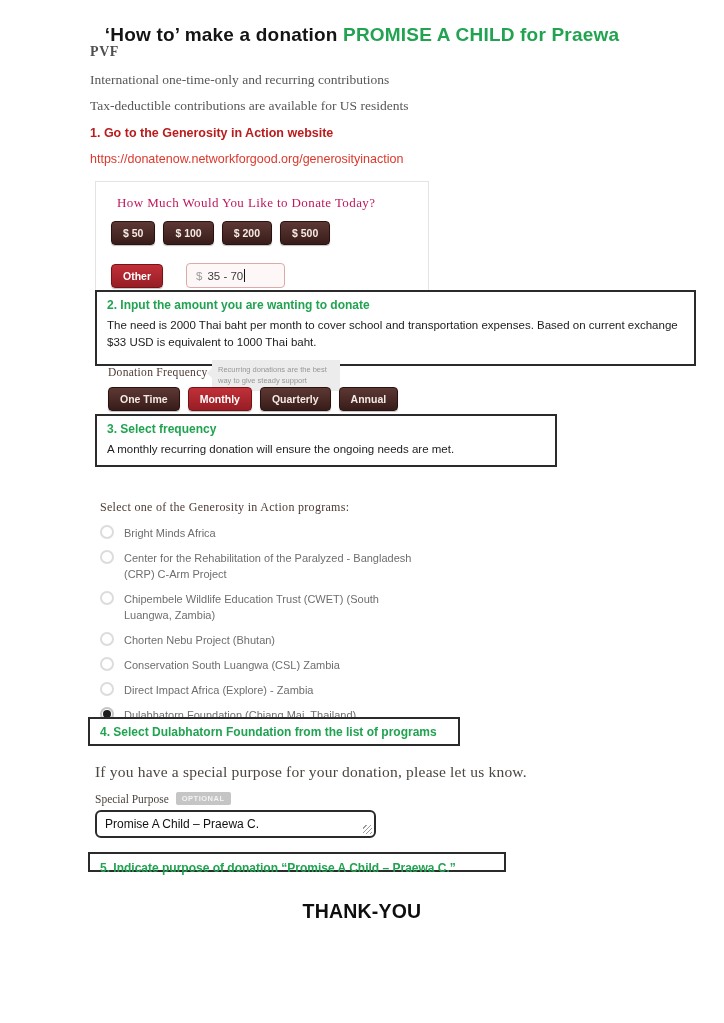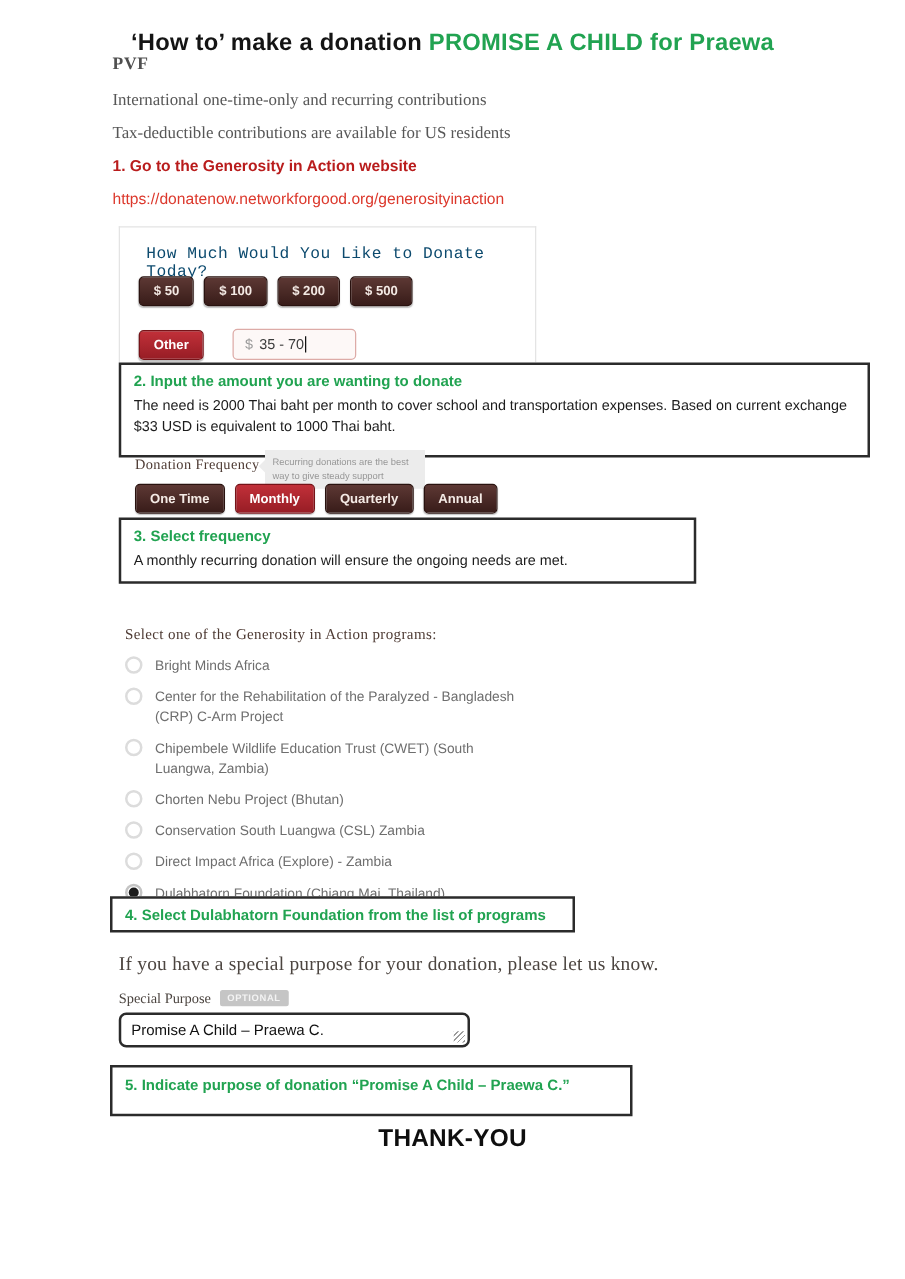--- a/index.html
+++ b/index.html
@@ -36,21 +36,21 @@
     text-decoration:none; cursor:pointer;
   }
 
   
   .panel {
     position:absolute; top:181px; left:95px; width:334px; height:109px;
     background:#fff; border:1px solid #e4e4e4; border-bottom:none; box-sizing:border-box;
   }
   .form-heading {
     position:absolute; top:13px; left:21px;
-    font-family:Liberation Mono, monospace; font-size:13px; color:#0c4a6e;
+    font-family:Liberation Serif, serif; font-size:13px; color:#be185d;
     letter-spacing:0.4px;
   }
   .amt-row { position:absolute; top:39px; left:15px; display:flex; gap:8px; }
   .btn-maroon, .btn-crimson {
     border-radius:4px; font-family:"Liberation Sans", sans-serif;
     font-size:10.5px; font-weight:bold; color:#f4eae5;
     padding:5px 11px; cursor:pointer; white-space:nowrap;
     box-shadow:0 1px 1px rgba(0,0,0,0.25);
   }
   .btn-maroon { background:linear-gradient(#5d3834,#381c19); border:1px solid #29120f; }
@@ -68,21 +68,21 @@
   
   .callout {
     position:absolute; border:2px solid #2b2b2b; background:#fff;
     box-sizing:border-box; padding:6px 10px;
   }
   .callout .step-label { color:#21a351; font-weight:bold; font-size:12px; margin-bottom:5px; }
   .callout .step-body { color:#1c1c1c; font-size:11.5px; line-height:1.45; }
   .c2 { top:290px; left:95px; width:601px; height:76px; }
   .c3 { top:414px; left:95px; width:462px; height:53px; }
   .c4 { top:717px; left:88px; width:372px; height:29px; padding:6px 10px; }
-  .c5 { top:852px; left:88px; width:418px; height:41px; padding:7px 10px; }
+  .c5 { top:852px; left:88px; width:418px; height:20px; padding:7px 10px; }
 
   
   .freq-label {
     position:absolute; top:366px; left:108px;
     font-family:"Liberation Serif", serif; font-size:11.5px; color:#4d3a33; letter-spacing:0.3px;
   }
   .tooltip {
     position:absolute; top:360px; left:212px; width:116px;
     background:#ececec; color:#979797; font-size:7.5px; line-height:1.5;
     padding:4px 6px;

